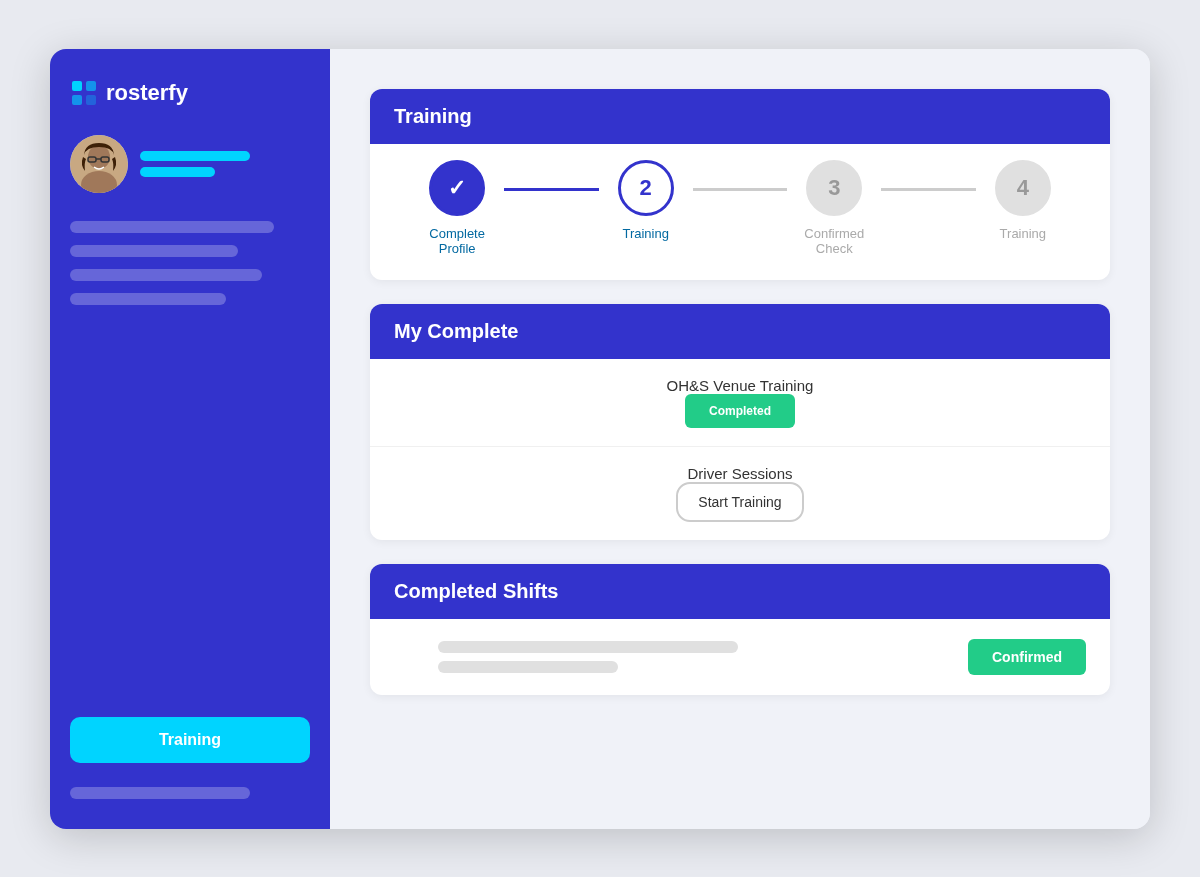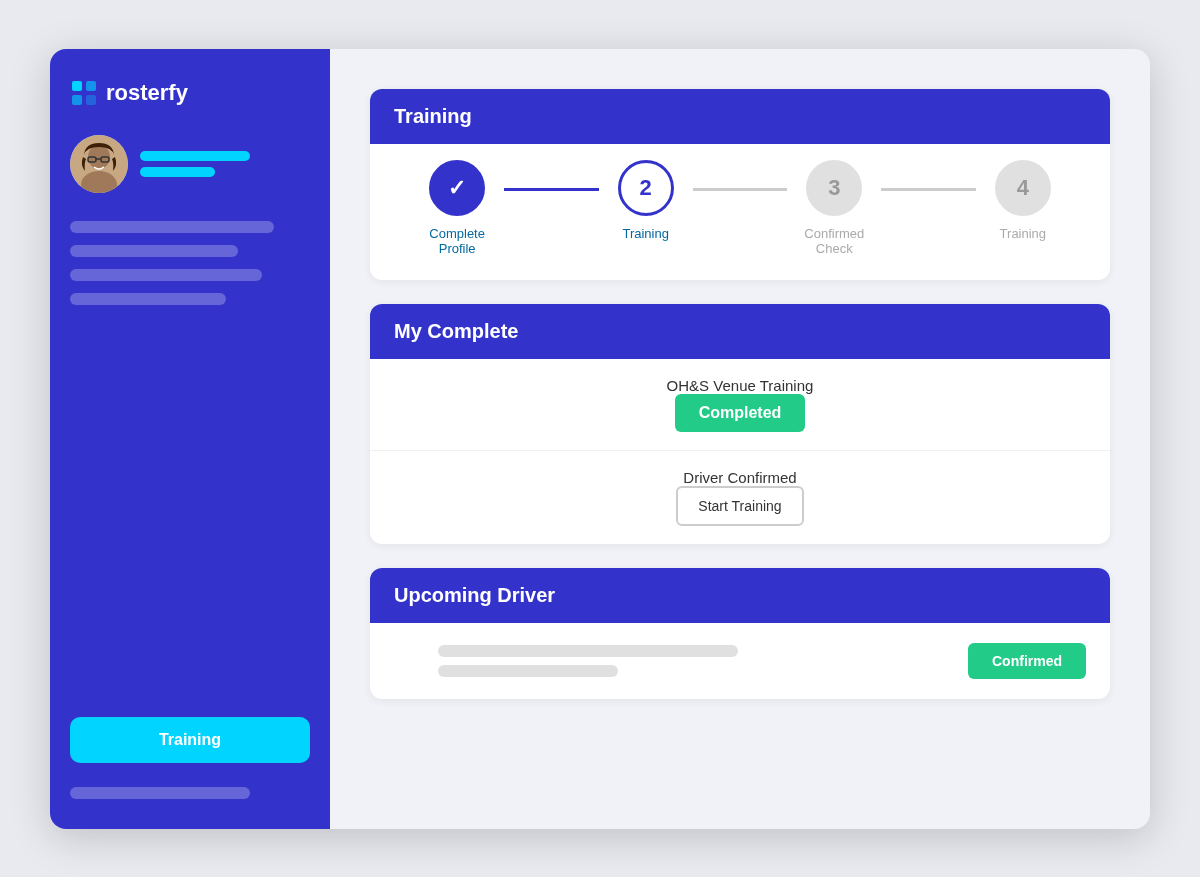--- a/index.html
+++ b/index.html
@@ -240,30 +240,30 @@
       font-size: 15px;
       color: #333333;
     }
 
     .btn-completed {
       background: #22cc88;
       color: white;
       border: none;
       border-radius: 6px;
       padding: 10px 24px;
-      font-size: 16px;
+      font-size: 12px;
       font-weight: 600;
       cursor: pointer;
     }
 
     .btn-start {
       background: white;
       color: #333333;
       border: 2px solid #cccccc;
-      border-radius: 6px;
+      border-radius: 14px;
       padding: 10px 20px;
       font-size: 14px;
       font-weight: 500;
       cursor: pointer;
       text-align: center;
     }
 
     .btn-confirmed {
       background: #22cc88;
       color: white;
@@ -409,28 +409,28 @@
       <div class="card-header">
         <span class="card-title">My Complete</span>
       </div>
 
       <div class="training-item">
         <span class="training-name">OH&amp;S Venue Training</span>
         <button class="btn-completed">Completed</button>
       </div>
 
       <div class="training-item">
-        <span class="training-name">Driver Confirmed</span>
+        <span class="training-name">Driver Sessions</span>
         <button class="btn-start">Start Training</button>
       </div>
     </div>
 
     <div class="card">
       <div class="card-header">
-        <span class="card-title">Upcoming Driver</span>
+        <span class="card-title">Completed Shifts</span>
       </div>
       <div class="shifts-body">
         <div class="shift-row">
           <div class="shift-info">
             <div class="shift-bar-long"></div>
             <div class="shift-bar-short"></div>
           </div>
           <button class="btn-confirmed">Confirmed</button>
         </div>
       </div>

